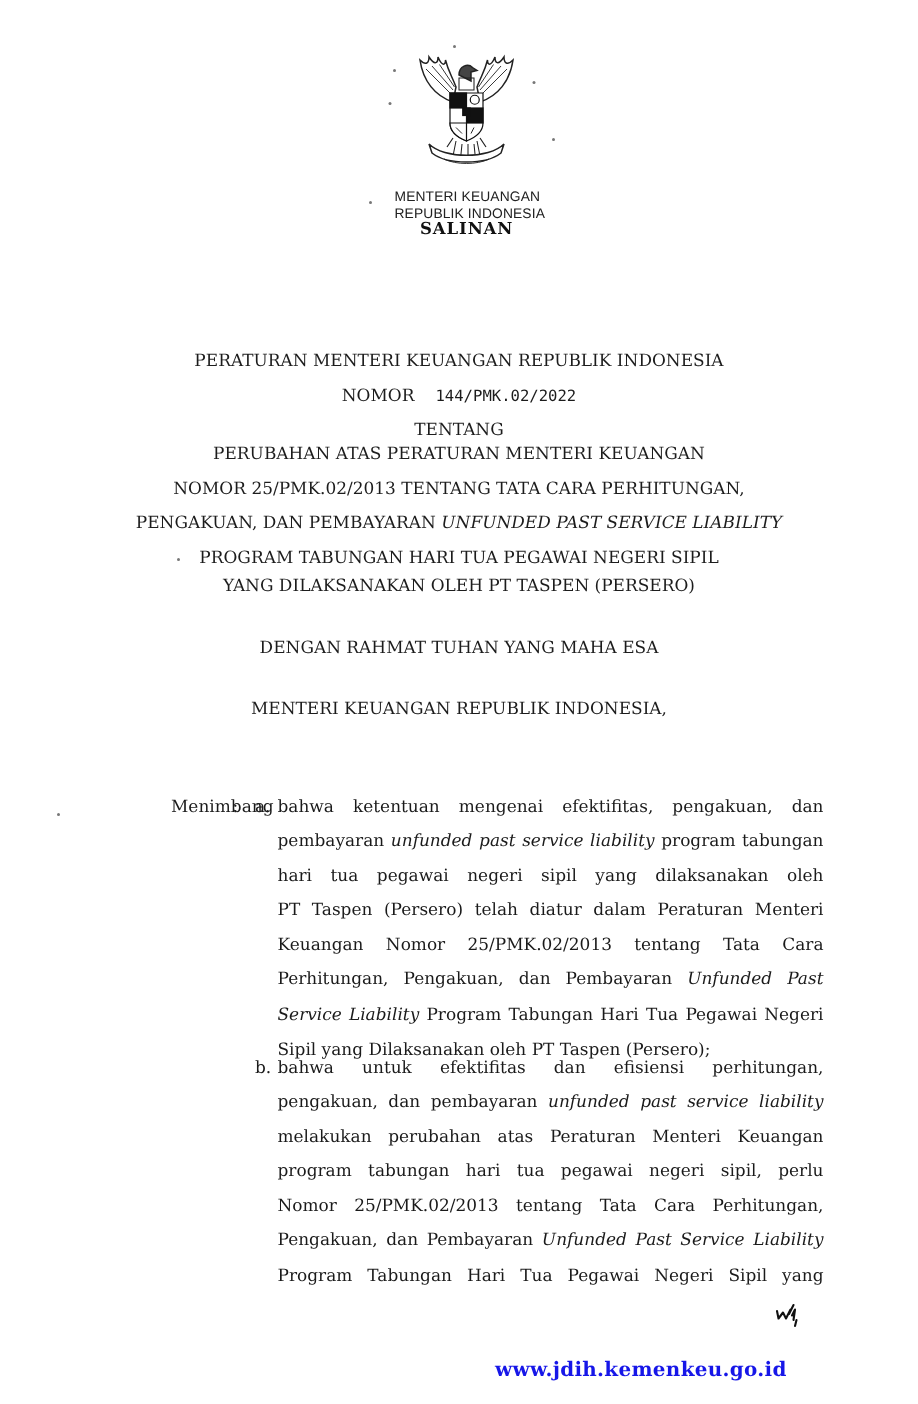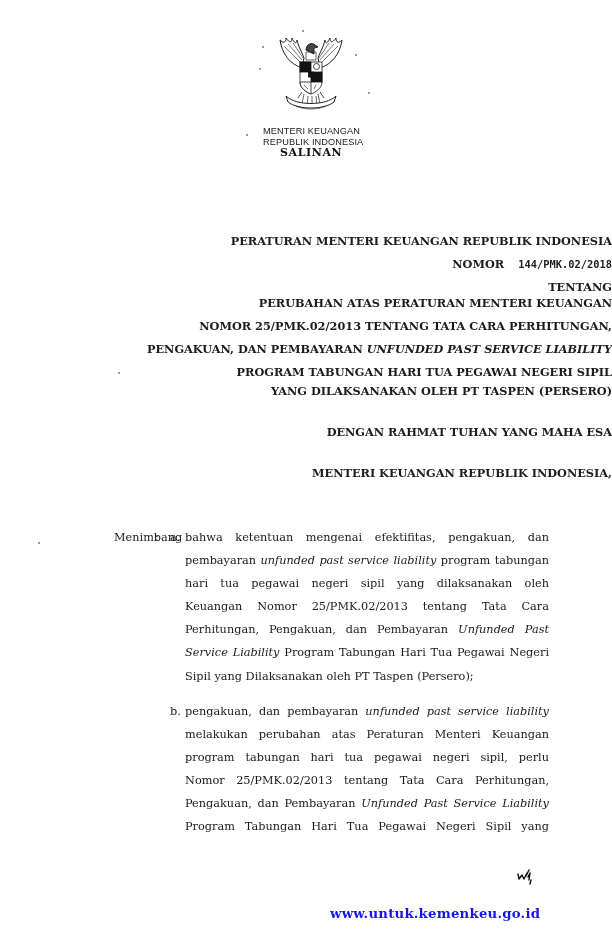--- a/index.html
+++ b/index.html
@@ -51,26 +51,25 @@
     .dot {
       position: absolute;
       width: 2px; height: 2px;
       background: #777;
       border-radius: 1px;
     }
     .center-line {
       position: absolute;
       left: 0;
       width: 612px;
-      text-align: right;
+      text-align: center;
       font-size: 11.3px;
       line-height: 14px;
       color: #1c1c1c;
       white-space: nowrap;
-      font-weight: bold;
     }
     .center-line i { font-style: italic; }
     .nomor-num {
       font-family: "DejaVu Sans Mono", "Liberation Mono", monospace;
       font-size: 10.4px;
       margin-left: 14px;
     }
     .consider-label {
       position: absolute;
       left: 80px;
@@ -177,21 +176,21 @@
   <span class="dot" style="left:118px;top:372px;"></span>
 
   <div class="letterhead">
     <span class="l2">MENTERI KEUANGAN</span>
     <span class="l2">REPUBLIK INDONESIA</span>
   </div>
   <div class="salinan">SALINAN</div>
 
   <div class="center-line" style="top:234px;">PERATURAN MENTERI KEUANGAN REPUBLIK INDONESIA</div>
   <div class="center-line" style="top:257px;">
-    <span>NOMOR</span><span class="nomor-num">144/PMK.02/2018</span>
+    <span>NOMOR</span><span class="nomor-num">144/PMK.02/2022</span>
   </div>
   <div class="center-line" style="top:280px;">TENTANG</div>
   <div class="center-line" style="top:296px;">PERUBAHAN ATAS PERATURAN MENTERI KEUANGAN</div>
   <div class="center-line" style="top:319px;">NOMOR 25/PMK.02/2013 TENTANG TATA CARA PERHITUNGAN,</div>
   <div class="center-line" style="top:342px;">
     <span>PENGAKUAN, DAN PEMBAYARAN </span><i>UNFUNDED PAST SERVICE LIABILITY</i>
   </div>
   <div class="center-line" style="top:365px;">PROGRAM TABUNGAN HARI TUA PEGAWAI NEGERI SIPIL</div>
   <div class="center-line" style="top:384px;">YANG DILAKSANAKAN OLEH PT TASPEN (PERSERO)</div>
 
@@ -199,34 +198,36 @@
   <div class="center-line" style="top:466px;">MENTERI KEUANGAN REPUBLIK INDONESIA,</div>
 
   <div class="consider-label">Menimbang</div>
   <div class="consider-colon">:</div>
 
   <div class="item-marker" style="left:170px;top:531px;">a.</div>
   <div class="para" style="top:531px;" id="para-a">
       <span class="ln"><span>bahwa ketentuan mengenai efektifitas, pengakuan, dan</span></span>
       <span class="ln"><span>pembayaran </span><i>unfunded past service liability</i><span> program tabungan</span></span>
       <span class="ln"><span>hari tua pegawai negeri sipil yang dilaksanakan oleh</span></span>
+      <span class="ln"><span>PT Taspen (Persero) telah diatur dalam Peraturan Menteri</span></span>
       <span class="ln"><span>Keuangan Nomor 25/PMK.02/2013 tentang Tata Cara</span></span>
       <span class="ln"><span>Perhitungan, Pengakuan, dan Pembayaran </span><i>Unfunded Past</i></span>
       <span class="ln"><i>Service Liability</i><span> Program Tabungan Hari Tua Pegawai Negeri</span></span>
       <span class="ln last"><span>Sipil yang Dilaksanakan oleh PT Taspen (Persero);</span></span>
     </div>
 
   <div class="item-marker" style="left:170px;top:705px;">b.</div>
   <div class="para" style="top:705px;" id="para-b">
+      <span class="ln"><span>bahwa untuk efektifitas dan efisiensi perhitungan,</span></span>
       <span class="ln"><span>pengakuan, dan pembayaran </span><i>unfunded past service liability</i></span>
       <span class="ln"><span>melakukan perubahan atas Peraturan Menteri Keuangan</span></span>
       <span class="ln"><span>program tabungan hari tua pegawai negeri sipil, perlu</span></span>
       <span class="ln"><span>Nomor 25/PMK.02/2013 tentang Tata Cara Perhitungan,</span></span>
       <span class="ln"><span>Pengakuan, dan Pembayaran </span><i>Unfunded Past Service Liability</i></span>
       <span class="ln"><span>Program Tabungan Hari Tua Pegawai Negeri Sipil yang</span></span>
     </div>
 
   <svg class="initial" viewBox="0 0 22 18" xmlns="http://www.w3.org/2000/svg">
     <path d="M2 6 L3 11 L6 7 L8 11 L11 5 M10 8 L13 2 M12 9 L14 5 L13 12 M15 12 L14 16" fill="none" stroke="#111" stroke-width="1.4" stroke-linecap="round" stroke-linejoin="round"></path>
   </svg>
 
-  <div class="footer-url">www.untuk.kemenkeu.go.id</div>
+  <div class="footer-url">www.jdih.kemenkeu.go.id</div>
 </div>
 
 </body></html>

